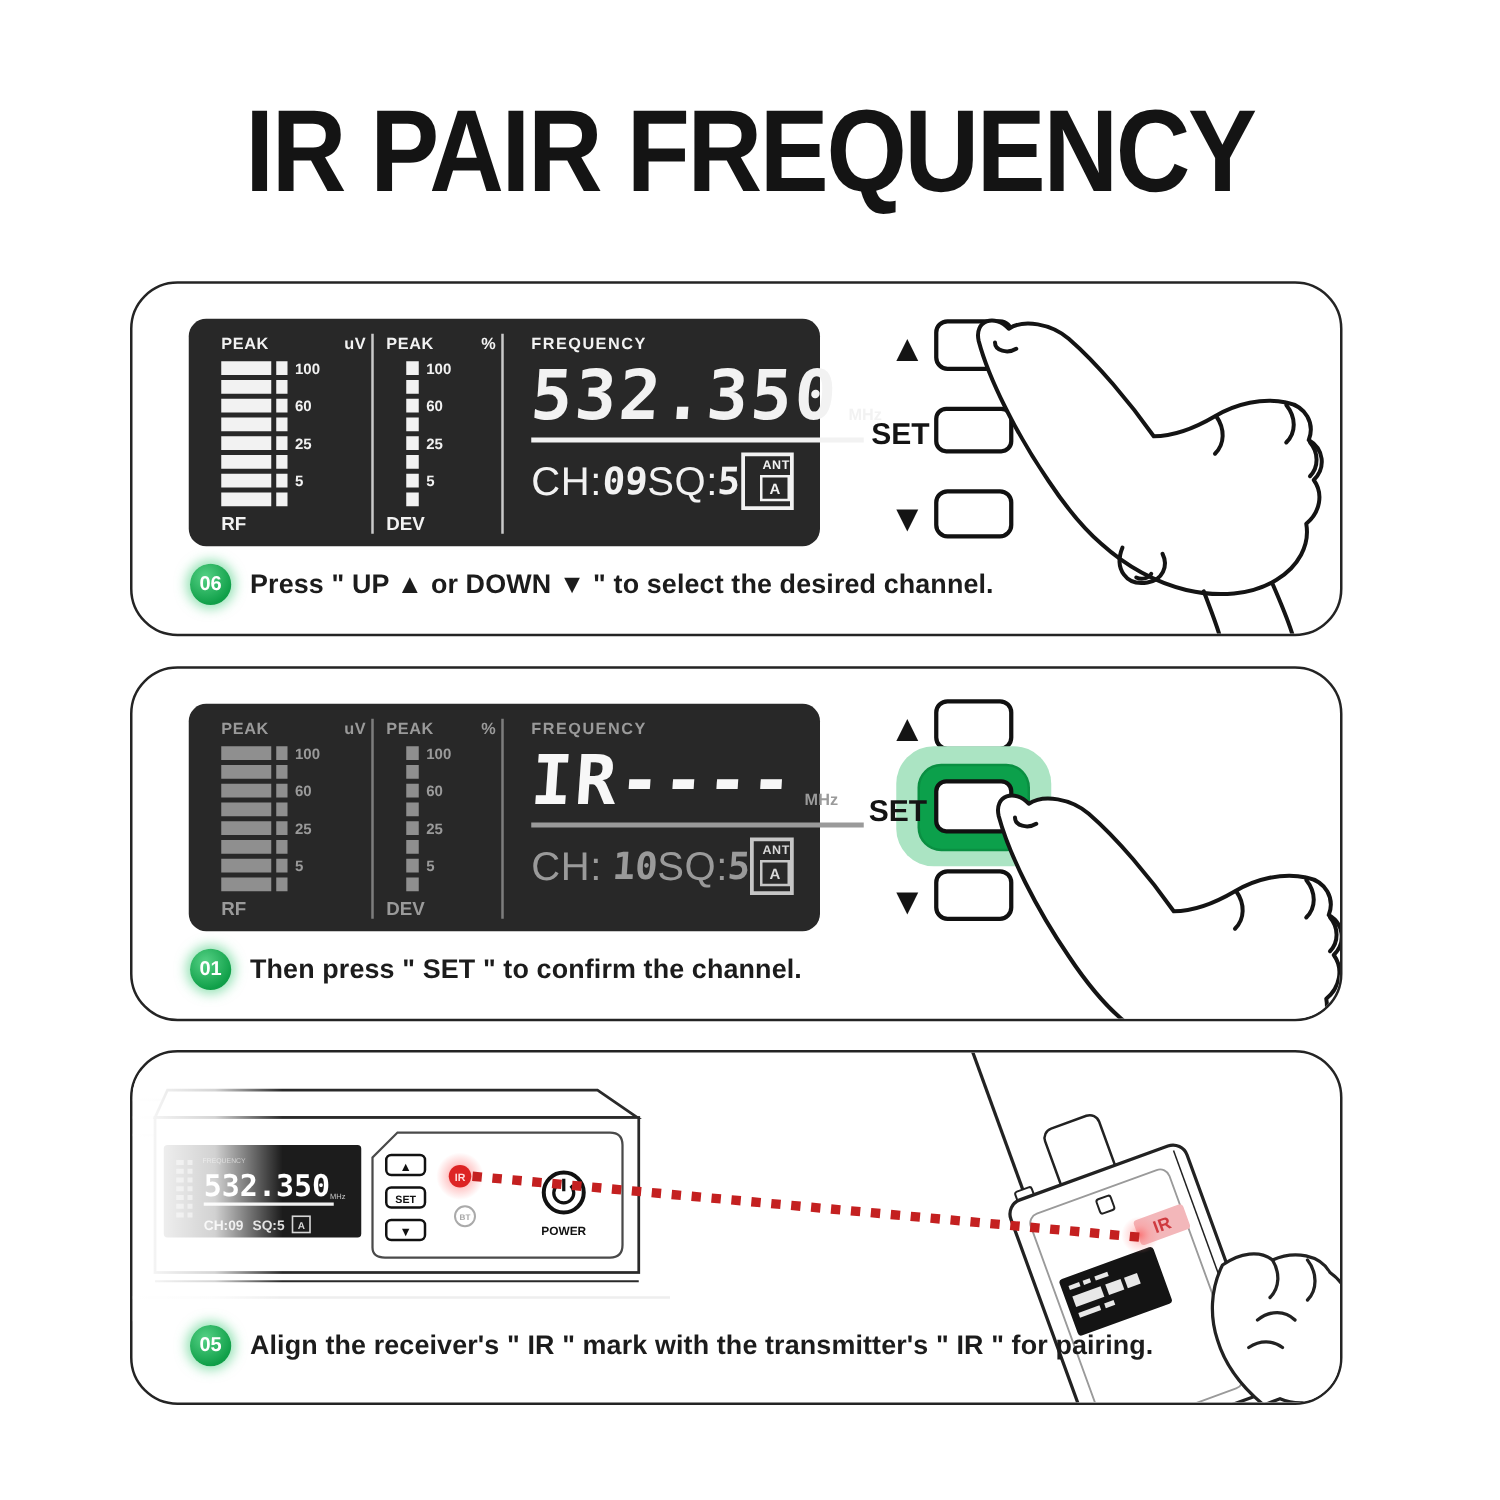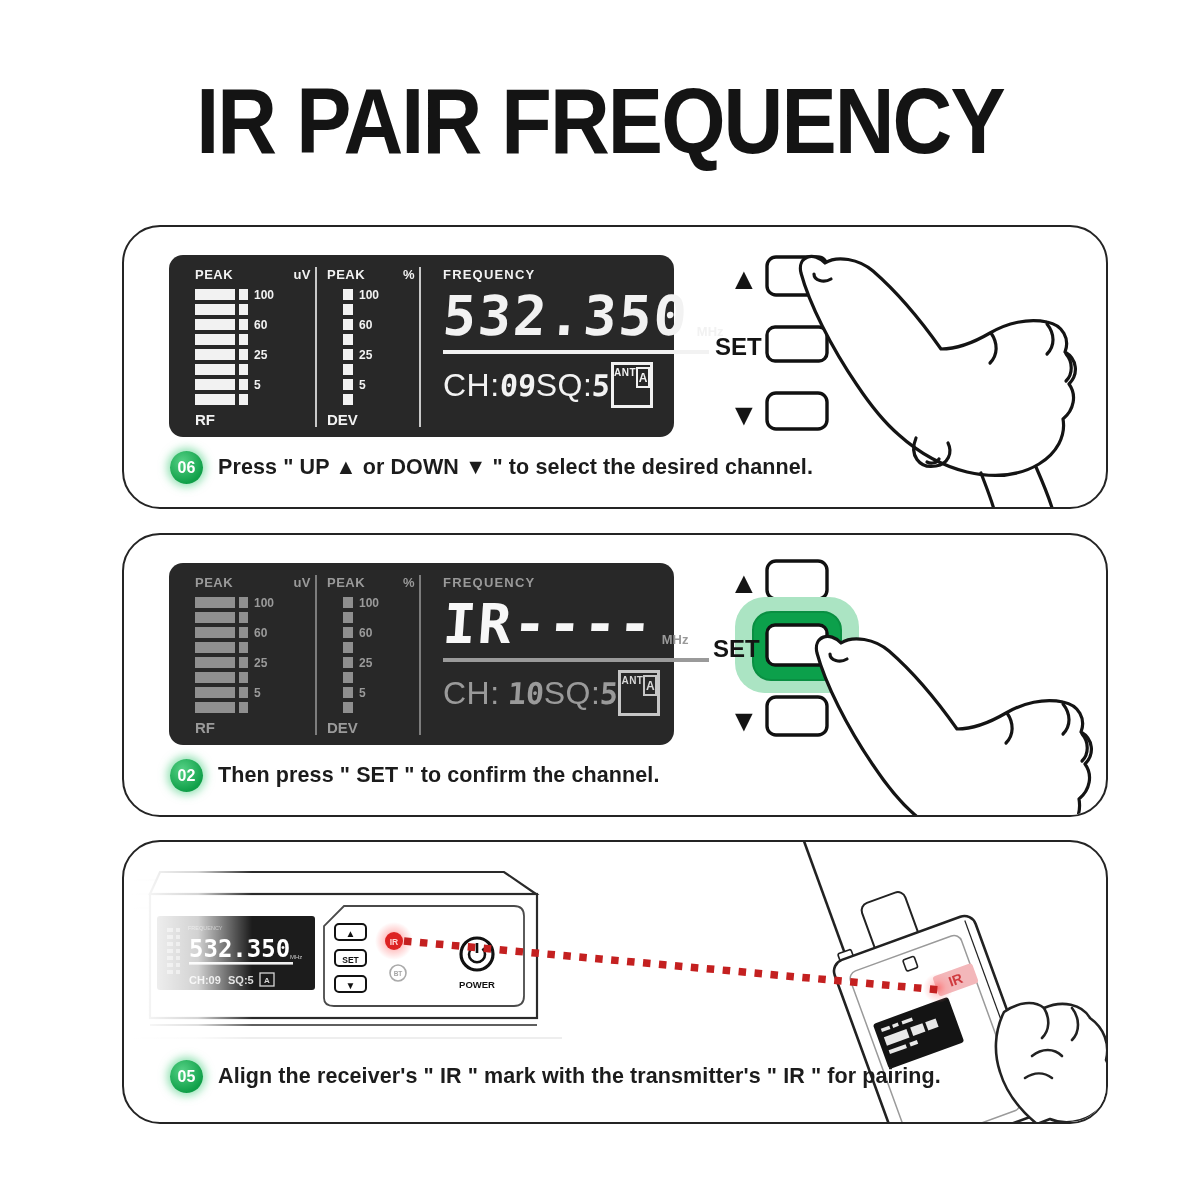--- a/index.html
+++ b/index.html
@@ -2,22 +2,22 @@
 <html><head>
 <meta charset="utf-8">
 <style>
   html,body{margin:0;padding:0;}
   body{width:1200px;height:1200px;background:#fff;position:relative;
        font-family:"Liberation Sans",sans-serif;color:#111;overflow:hidden;}
   .stage{position:absolute;inset:0;}
   .title{position:absolute;left:0;right:0;top:70px;text-align:center;
          font-size:88px;font-weight:800;letter-spacing:-2px;color:#141414;
          transform:scaleX(.94) scaleY(1.06);white-space:nowrap;}
-  .panel{position:absolute;left:122px;width:966px;height:280px;background:#fff;
-         border:2.6px solid #242424;border-radius:38px;overflow:hidden;padding-left:16px;}
+  .panel{position:absolute;left:104px;width:966px;height:280px;background:#fff;
+         border:2.6px solid #242424;border-radius:38px;overflow:hidden;}
   #panel1{top:225px;} #panel2{top:533px;} #panel3{top:840px;}
 
   
   .lcd{position:absolute;left:45px;top:28px;width:505px;height:182px;background:#282828;
        border-radius:14px;display:flex;box-sizing:border-box;padding:12px 14px 8px 26px;color:#f2f2f2;}
   .meter{display:flex;flex-direction:column;}
   .m-rf{width:120px;} .m-dev{width:92px;}
   .m-head{display:flex;justify-content:space-between;font-size:13px;font-weight:bold;
           letter-spacing:.5px;margin-bottom:7px;padding-right:4px;}
   .rows{display:flex;flex-direction:column;gap:4px;}
@@ -33,21 +33,21 @@
   .f-row{display:flex;align-items:flex-end;margin-top:8px;}
   .seg{font-family:"DejaVu Sans Mono",monospace;font-weight:bold;font-size:55px;line-height:.95;
        letter-spacing:2px;transform:skewX(-4deg);white-space:nowrap;}
   .f-unit{font-size:13px;font-weight:bold;margin-left:8px;margin-bottom:3px;}
   .f-line{height:4px;background:#f2f2f2;width:266px;margin-top:8px;}
   .f-bottom{display:flex;align-items:center;margin-top:8px;}
   .f-ch,.f-sq{font-size:32px;font-weight:normal;letter-spacing:.5px;}
   .f-chv{font-family:"DejaVu Sans Mono",monospace;font-weight:bold;font-size:30px;transform:skewX(-4deg);}
   .f-sq{}
   .ant{margin-left:auto;margin-right:7px;width:42px;height:46px;border:3px solid #f2f2f2;
-       display:flex;align-items:flex-start;box-sizing:border-box;}
+       display:flex;flex-direction:column;align-items:flex-end;box-sizing:border-box;}
   .ant-t{font-size:10px;font-weight:bold;margin-top:2px;letter-spacing:.5px;}
   .ant-a{width:20px;height:17px;border:2.5px solid #f2f2f2;font-size:12px;font-weight:bold;
          display:flex;align-items:center;justify-content:center;margin-top:2px;}
   
   .dim{color:#9a9a9a;}
   .dim .b,.dim .s,.dim .s2{background:#8f8f8f;}
   .dim .vsep{background:#7d7d7d;}
   .dim .f-line{background:#9a9a9a;}
   .dim .ant{border-color:#c6c6c6;color:#d8d8d8;}
   .dim .ant-a{border-color:#c6c6c6;}
@@ -342,21 +342,21 @@
         <path d="M125,43 a11,8 -12 0 0 17,5"></path>
         <path d="M302,102 C309,112 309,124 301,132"></path>
         <path d="M358,93 C366,103 366,115 358,123"></path>
         <path d="M377,123 C384,131 384,143 377,150"></path>
         <path d="M227,207 C220,224 230,238 247,235 C259,233 264,222 259,212"></path>
         <path d="M238,231 a8,6 0 0 0 12,-3"></path>
       </g>
     </svg>
 
     <div class="step">
-      <div class="badge">02</div>
+      <div class="badge">01</div>
       <div class="step-text">Then press " SET " to confirm the channel.</div>
     </div>
   </div>
 
   <div class="panel" id="panel3">
     <svg class="p3-svg" viewBox="0 0 966 280">
       <defs>
         <linearGradient id="fadeL" x1="0" y1="0" x2="1" y2="0">
           <stop offset="0" stop-color="#fff" stop-opacity="1"></stop>
           <stop offset="0.55" stop-color="#fff" stop-opacity="0.8"></stop>

